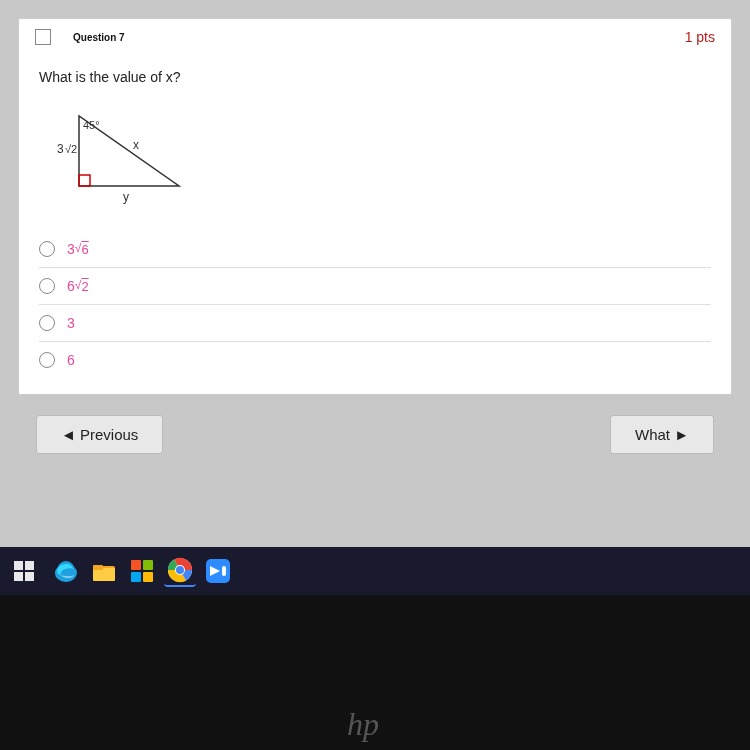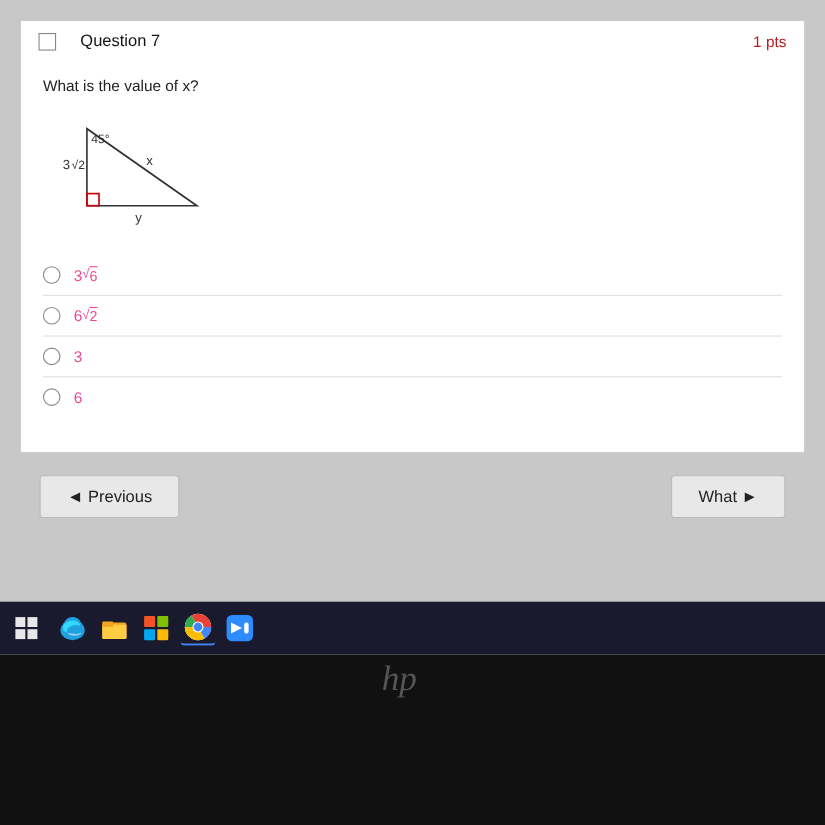--- a/index.html
+++ b/index.html
@@ -33,32 +33,32 @@
 
     .question-header {
       display: flex;
       justify-content: space-between;
       align-items: center;
       padding: 10px 16px 8px 16px;
       border-bottom: none;
     }
 
     .question-title {
-      font-size: 15px;
-      font-weight: normal;
+      font-size: 10px;
+      font-weight: bold;
       color: #111;
     }
 
     .question-pts {
       font-size: 14px;
       color: #b91c1c;
     }
 
     .question-body {
-      padding: 16px 20px 32px 20px;
+      padding: 16px 20px 16px 20px;
     }
 
     .question-text {
       font-size: 14px;
       color: #222;
       margin-bottom: 16px;
     }
 
     .triangle-diagram {
       margin-bottom: 20px;
@@ -152,21 +152,21 @@
     }
 
     .black-area {
       position: absolute;
       bottom: 0;
       left: 0;
       width: 750px;
       height: 155px;
       background: #111;
       display: flex;
-      align-items: flex-start;
+      align-items: flex-end;
       justify-content: center;
     }
 
     .hp-logo {
       color: #555;
       font-size: 28px;
       font-style: italic;
       font-family: serif;
     }
 

